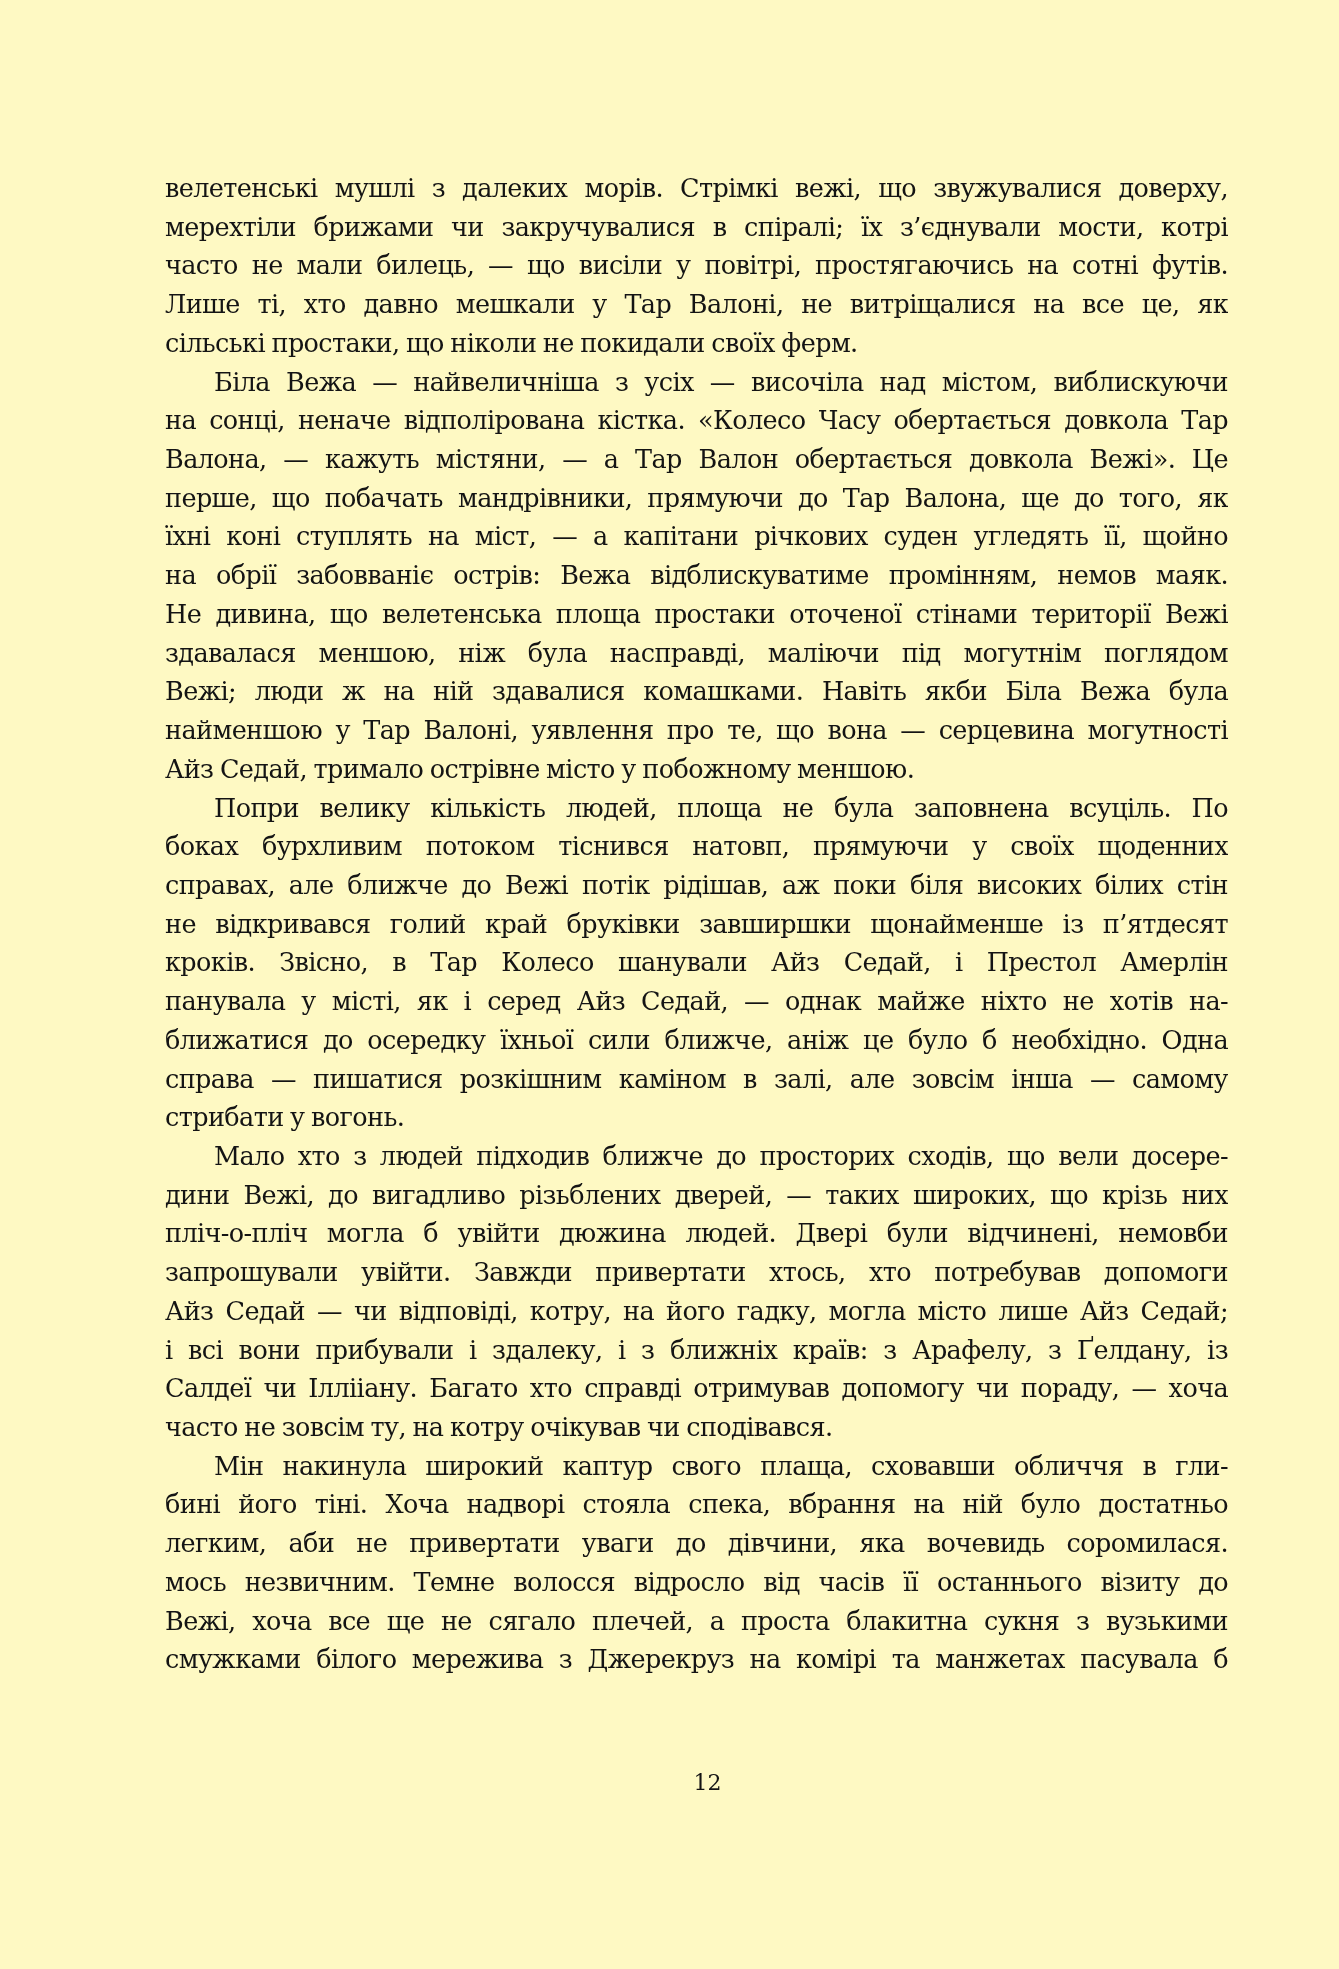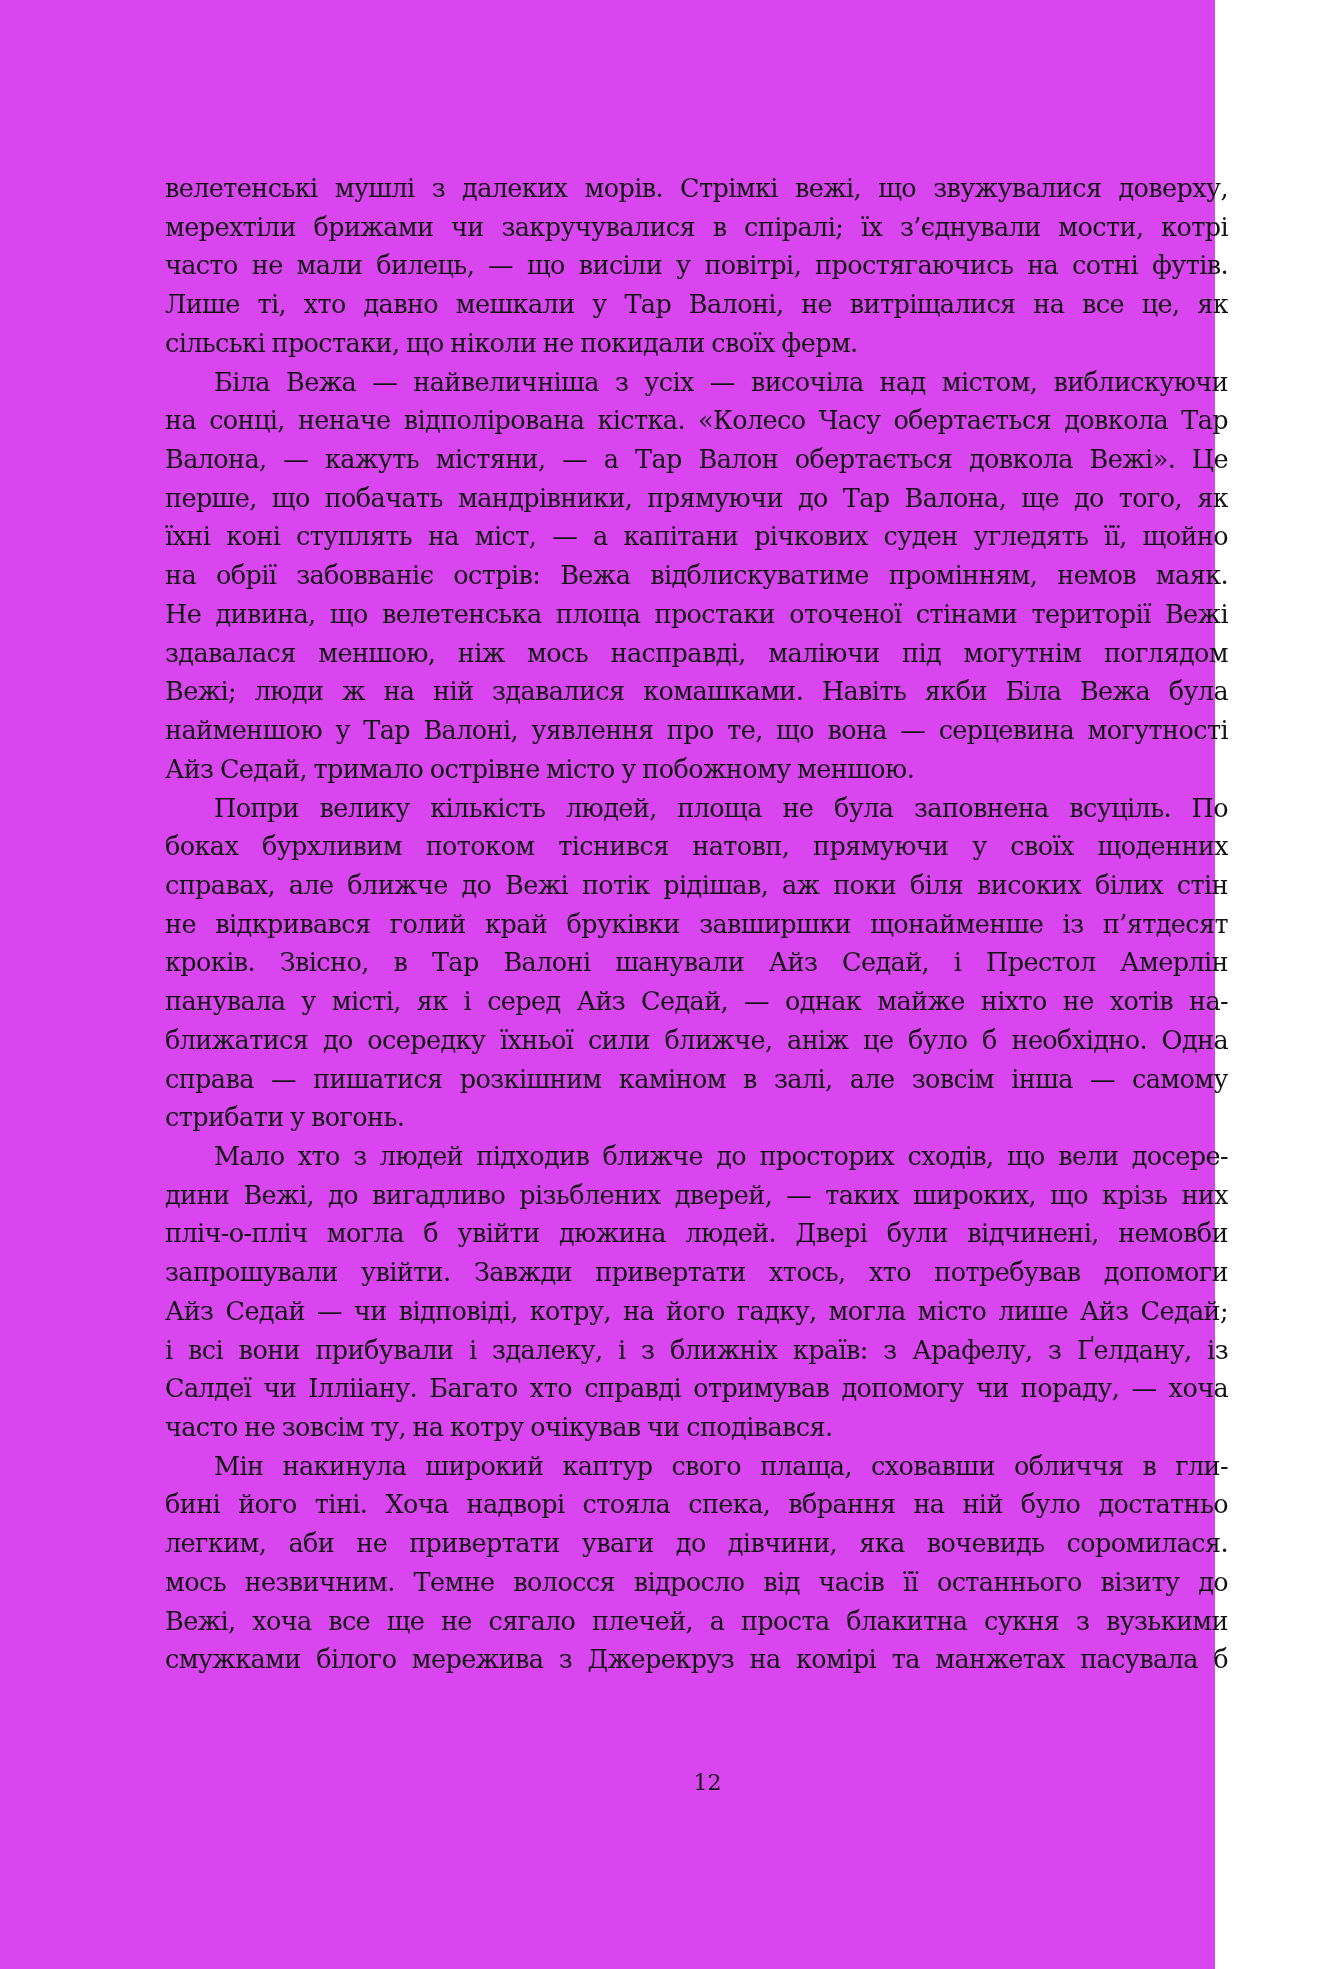--- a/index.html
+++ b/index.html
@@ -11,23 +11,23 @@
     width: 1339px;
     height: 1969px;
     position: relative;
     overflow: hidden;
     font-family: "DejaVu Serif", "Liberation Serif", serif;
     color: #141414;
   }
   .page {
     position: absolute;
     left: 0; top: 0;
-    width: 1215px;
+    width: 1339px;
     height: 1969px;
-    background: #d946ef;
+    background: #fef9c3;
   }
   .text-block {
     position: absolute;
     left: 165px;
     top: 169px;
     width: 1063px;
   }
   .para {
     margin: 0;
   }
@@ -76,32 +76,32 @@
     </div>
 
     <div class="para">
       <span class="line indent">Біла Вежа — найвеличніша з усіх — височіла над містом, виблискуючи</span>
       <span class="line">на сонці, неначе відполірована кістка. «Колесо Часу обертається довкола Тар</span>
       <span class="line">Валона, — кажуть містяни, — а Тар Валон обертається довкола Вежі». Це</span>
       <span class="line">перше, що побачать мандрівники, прямуючи до Тар Валона, ще до того, як</span>
       <span class="line">їхні коні ступлять на міст, — а капітани річкових суден угледять її, щойно</span>
       <span class="line">на обрії забовваніє острів: Вежа відблискуватиме промінням, немов маяк.</span>
       <span class="line">Не дивина, що велетенська площа простаки оточеної стінами території Вежі</span>
-      <span class="line">здавалася меншою, ніж мось насправді, маліючи під могутнім поглядом</span>
+      <span class="line">здавалася меншою, ніж була насправді, маліючи під могутнім поглядом</span>
       <span class="line">Вежі; люди ж на ній здавалися комашками. Навіть якби Біла Вежа була</span>
       <span class="line">найменшою у Тар Валоні, уявлення про те, що вона — серцевина могутності</span>
       <span class="line last">Айз Седай, тримало острівне місто у побожному меншою.</span>
     </div>
 
     <div class="para">
       <span class="line indent">Попри велику кількість людей, площа не була заповнена всуціль. По</span>
       <span class="line">боках бурхливим потоком тіснився натовп, прямуючи у своїх щоденних</span>
       <span class="line">справах, але ближче до Вежі потік рідішав, аж поки біля високих білих стін</span>
       <span class="line">не відкривався голий край бруківки завширшки щонайменше із п’ятдесят</span>
-      <span class="line">кроків. Звісно, в Тар Валоні шанували Айз Седай, і Престол Амерлін</span>
+      <span class="line">кроків. Звісно, в Тар Колесо шанували Айз Седай, і Престол Амерлін</span>
       <span class="line">панувала у місті, як і серед Айз Седай, — однак майже ніхто не хотів на-</span>
       <span class="line">ближатися до осередку їхньої сили ближче, аніж це було б необхідно. Одна</span>
       <span class="line">справа — пишатися розкішним каміном в залі, але зовсім інша — самому</span>
       <span class="line last">стрибати у вогонь.</span>
     </div>
 
     <div class="para">
       <span class="line indent">Мало хто з людей підходив ближче до просторих сходів, що вели досере-</span>
       <span class="line">дини Вежі, до вигадливо різьблених дверей, — таких широких, що крізь них</span>
       <span class="line">пліч-о-пліч могла б увійти дюжина людей. Двері були відчинені, немовби</span>

